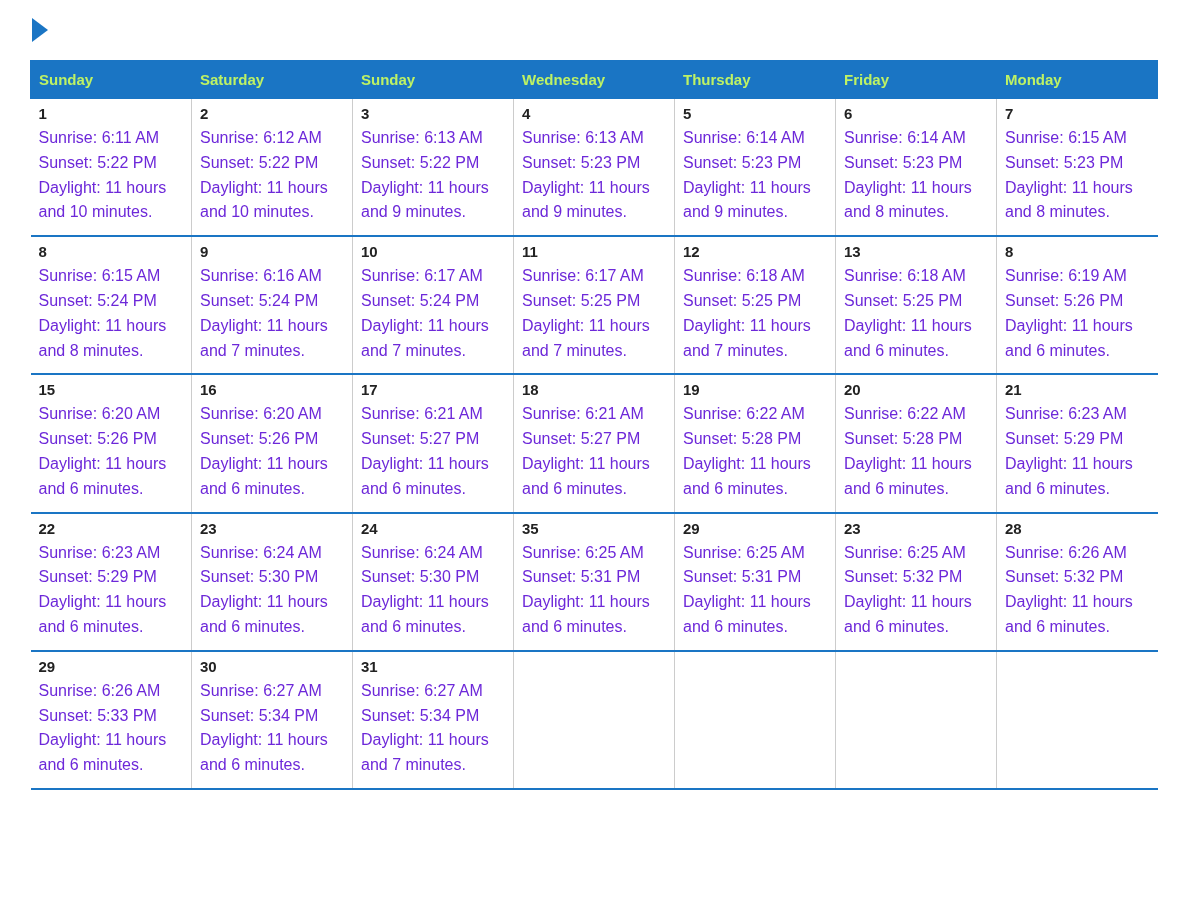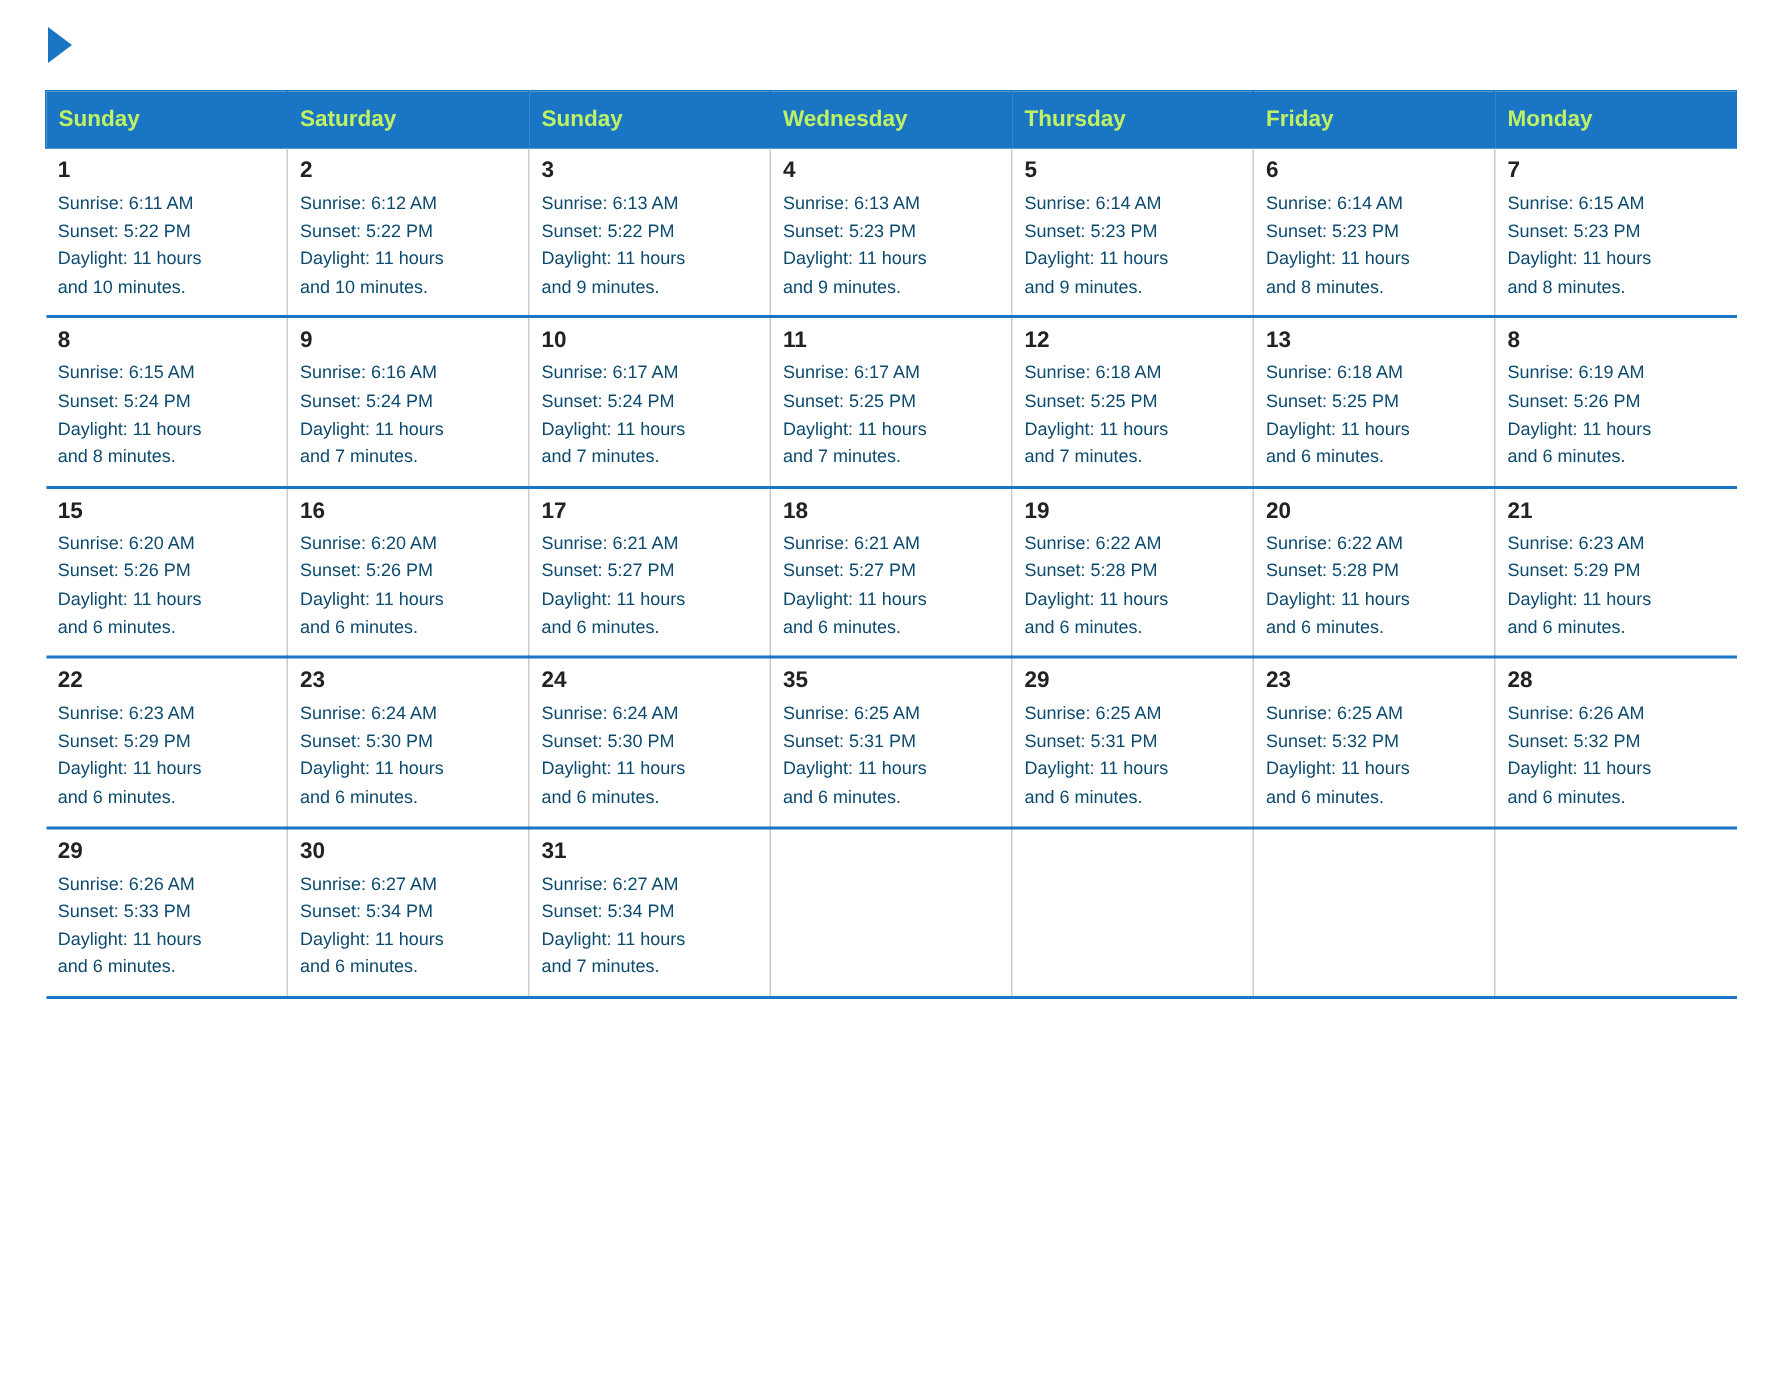--- a/index.html
+++ b/index.html
@@ -88,23 +88,23 @@
     tbody tr td:last-child {
       border-right: none;
     }
     .day-number {
       font-size: 15px;
       font-weight: bold;
       margin-bottom: 4px;
       display: block;
     }
     .day-info {
-      font-size: 12px;
+      font-size: 16px;
       line-height: 1.55;
-      color: #0c4a6e;
+      color: #6d28d9;
     }
     .empty-cell {
       background: #fff;
     }
   </style>
 </head>
 <body>
 
 <div class="header">
   <div class="logo">

